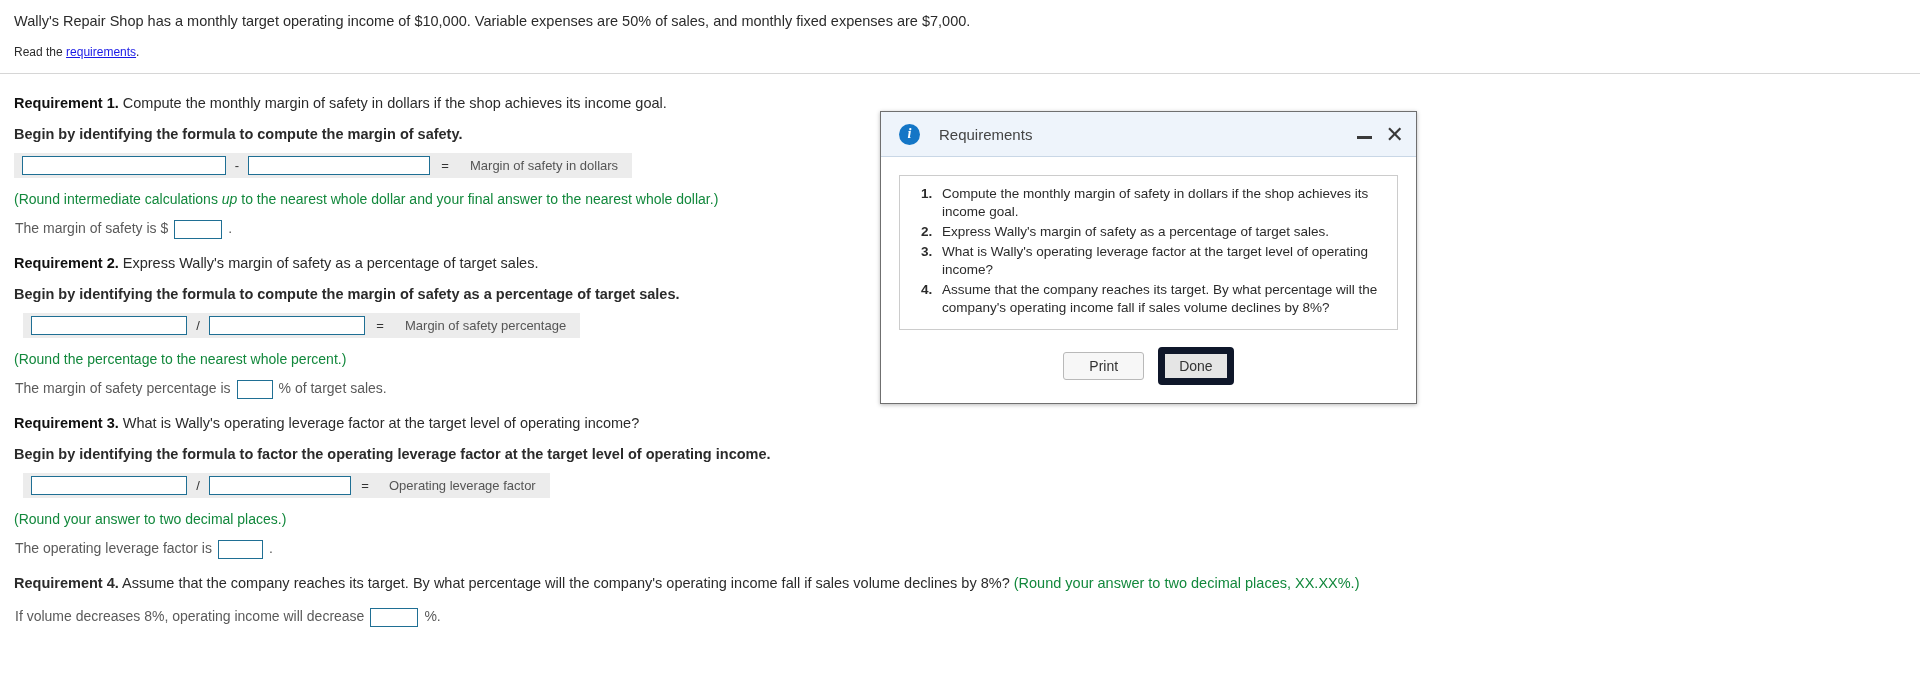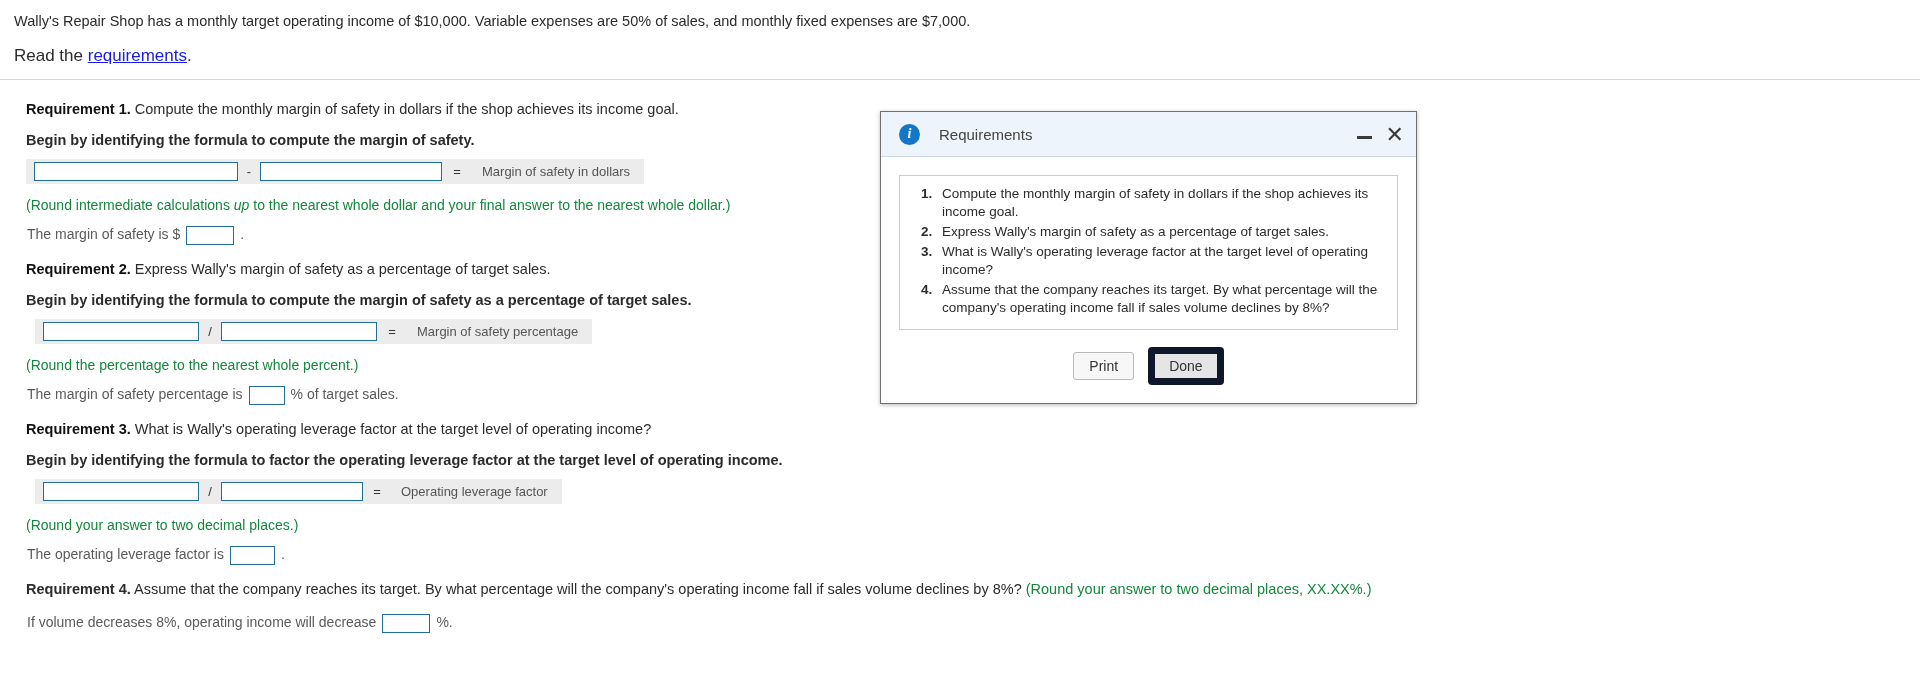--- a/index.html
+++ b/index.html
@@ -22,38 +22,38 @@
   
   .problem-header {
     padding: 13px 0 0 14px;
     font-size: 14.5px;
     color: #2b2b2b;
     line-height: 1.15;
   }
   .problem-header .stmt { display: block; }
   .read-line {
     margin-top: 16px;
-    font-size: 17px;
+    font-size: 12px;
     color: #2b2b2b;
   }
   .req-link {
     color: #1a1ae6;
     text-decoration: underline;
     cursor: pointer;
   }
   .hr-divider {
     margin-top: 14px;
     border: 0;
     border-top: 1px solid #d6d6d6;
     width: 1920px;
   }
 
   
   .content {
-    padding-left: 26px;
+    padding-left: 14px;
     padding-top: 13px;
   }
   .req-title {
     font-size: 14.5px;
     color: #2b2b2b;
     margin-bottom: 15px;
   }
   .req-title b { font-weight: bold; color: #111; }
   .begin-line {
     font-size: 14.5px;
@@ -223,21 +223,21 @@
     gap: 14px;
     padding: 17px 0 18px 0;
   }
   .dlg-btn {
     font-family: "Liberation Sans", sans-serif;
     font-size: 14px;
     color: #333;
     background: #f7f7f7;
     border: 1px solid #b9b9b9;
     border-radius: 3px;
-    padding: 5px 15px;
+    padding: 5px 25px;
     min-width: 52px;
     cursor: pointer;
   }
   .dlg-btn.primary {
     border: 7px solid #0f172a;
     background: #e5e5e5;
     border-radius: 4px;
     padding: 4px 14px;
   }
 </style>

